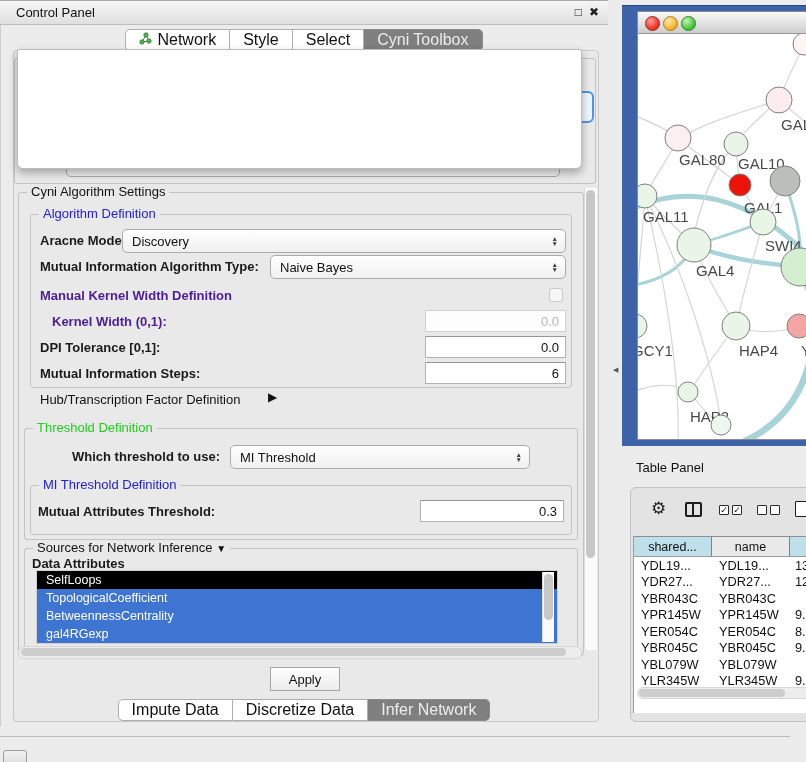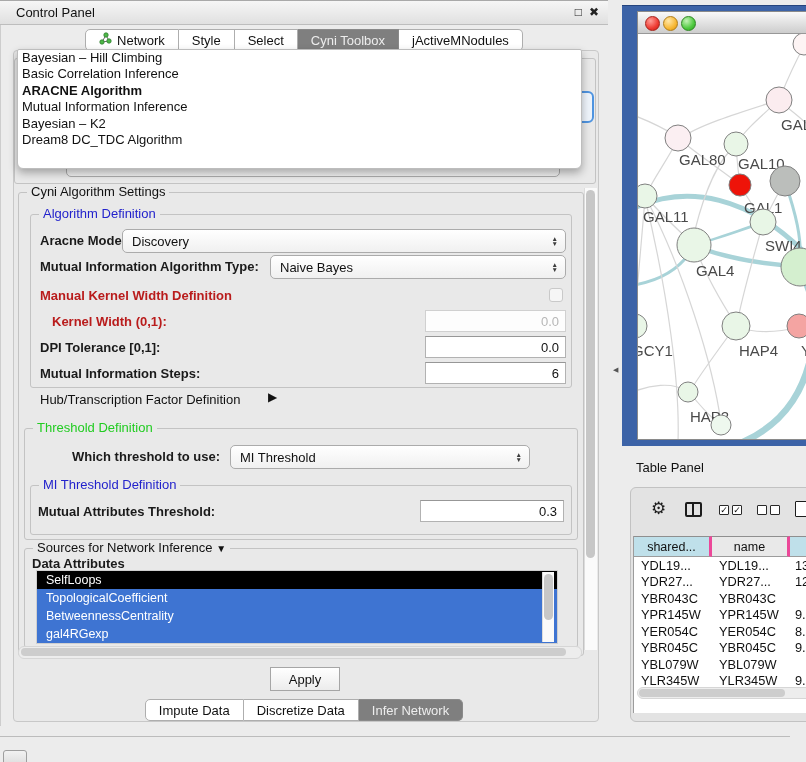--- a/index.html
+++ b/index.html
@@ -7,38 +7,38 @@
        font-family:"Liberation Sans","DejaVu Sans",sans-serif;color:#111;}
   .abs{position:absolute}
   
   .cp-win{left:0;top:8;width:608;height:725px;background:#e9e9e9;border-right:1px solid #cdcdcd;border-bottom:1px solid #c9c9c9}
   .cp-titlebar{left:0;top:0;width:608px;height:23px;background:linear-gradient(#f6f6f6,#e0e0e0);
                border-top:1px solid #a9a9a9;border-bottom:1px solid #bdbdbd;display:flex;align-items:center}
   .cp-title{font-size:13px;padding-left:16px}
   .tb-btn{position:absolute;top:4px;font-size:12px;line-height:14px;color:#222;cursor:default}
   .seg-bar{display:flex}
   .seg{background:#fff;border:1px solid #aeaeae;border-left:none;height:22px;box-sizing:border-box;
-       font-size:13px;display:flex;align-items:center;gap:5px;padding:0 13px;white-space:nowrap}
+       font-size:16px;display:flex;align-items:center;gap:5px;padding:0 13px;white-space:nowrap}
   .seg:first-child{border-left:1px solid #aeaeae;border-radius:5px 0 0 5px}
   .seg:last-child{border-radius:0 5px 5px 0}
   .seg.sel{background:#7f7f7f;color:#ededed;border-color:#8a8a8a}
   .tab-content{left:13px;top:50px;width:584px;height:670px;border:1px solid #c8c8c8;border-radius:4px;background:#e9e9e9}
   
   .overlay{left:17px;top:49px;width:563px;height:118px;background:#fff;border:1px solid #bdbdbd;
            border-radius:2px 2px 6px 6px;box-shadow:0 4px 9px rgba(0,0,0,.3);z-index:10}
   .menu-placeholder{font-size:13px;color:#bcbcbc;text-align:center;line-height:18px}
   .menu-item{font-size:13px;line-height:16.4px;padding-left:4px;white-space:nowrap}
   .menu-item.bold{font-weight:bold}
   
   .group{border:1px solid #c3c3c3;border-radius:3px}
   .legend{position:absolute;top:-9px;left:8px;background:#e9e9e9;padding:0 4px;font-size:13px;white-space:nowrap}
   .legend.blue{color:#2222cc}
   .legend.green{color:#22cc22}
   .lbl{font-size:13px;font-weight:bold;color:#1a1a1a;white-space:nowrap}
-  .lbl.dis{color:#b91c1c}
+  .lbl.dis{color:#4c1d95}
   .plain{font-size:13px;white-space:nowrap}
   .combo{background:linear-gradient(#ffffff,#f0f0f0);border:1px solid #ababab;border-radius:5px;
          font-size:13px;display:flex;align-items:center;padding-left:9px;box-sizing:border-box}
   .arrows{position:absolute;right:7px;top:50%;transform:translateY(-50%);display:flex;flex-direction:column;
           font-size:6.5px;line-height:5.4px;color:#3c3c3c}
   .field{background:#fff;border:1px solid #b2b2b2;border-top-color:#979797;font-size:13px;box-sizing:border-box;
          display:flex;align-items:center;justify-content:flex-end;padding:9px 6px}
   .field.dis{color:#b7b7b7;border-color:#d0d0d0;background:#fdfdfd}
   .checkbox{width:14px;height:14px;border:1px solid #c9c9c9;border-radius:3px;background:#f6f6f6;box-sizing:border-box}
   .attr-list{background:#fff;border:1px solid #cfcfcf;overflow:hidden}
@@ -64,21 +64,21 @@
   .tp-title{font-size:13px}
   .tp-panel{left:630px;top:487px;width:184px;height:235px;background:#e3e3e3;border:1px solid #c2c2c2;
             border-radius:6px 0 0 6px;box-sizing:border-box;overflow:hidden}
   .gear{font-size:17px;color:#1d1d1d;line-height:17px}
   .split-icon{width:17px;height:15px;border:2px solid #1d1d1d;border-radius:2px;box-sizing:border-box;position:relative}
   .split-icon:before{content:"";position:absolute;left:5px;top:0;width:2px;height:11px;background:#1d1d1d}
   .cb{width:10px;height:10px;border:1.5px solid #2a2a2a;border-radius:1px;box-sizing:border-box;
       font-size:9px;line-height:8px;text-align:center;color:#111;background:#fff}
   .page-icon{width:14px;height:16px;border:1.5px solid #1d1d1d;border-radius:1px;background:#fff;box-sizing:border-box}
   .tp-header-cell{position:absolute;top:0;height:21px;box-sizing:border-box;border-top:1px solid #8f8f8f;
-                  border-bottom:1px solid #9c9c9c;border-right:3px solid #ec4899;
+                  border-bottom:1px solid #9c9c9c;border-right:1px solid #ec4899;
                   font-size:12.5px;display:flex;align-items:center;justify-content:center}
   .tp-row{display:flex;height:16.5px;align-items:center;font-size:12.8px;white-space:nowrap}
   .tp-row .c1{width:78px;padding-left:7px;box-sizing:border-box;overflow:hidden}
   .tp-row .c2{width:78px;padding-left:7px;box-sizing:border-box;overflow:hidden}
   .tp-row .c3{padding-left:5px}
   .hairline{background:#bcbcbc}
   .mini-btn{background:linear-gradient(#f2f2f2,#ddd);border:1px solid #9e9e9e;border-radius:3px}
 </style>
 </head>
 <body>
@@ -104,43 +104,32 @@
         </div>
         <div class="seg">
           <span>Style</span>
         </div>
         <div class="seg">
           <span>Select</span>
         </div>
         <div class="seg sel">
           <span>Cyni Toolbox</span>
         </div>
-        <div class="seg">
-          <span>jActiveMNodules</span>
-        </div>
       </div>
   </div>
 
   <div class="abs tab-content"></div>
 
   <div class="abs group" style="left:14px;top:58px;width:580px;height:124px;z-index:1"></div>
   <div class="abs" style="left:571px;top:91px;width:19px;height:28px;border:2px solid #4f94e0;border-radius:6px;background:#eef4fb;z-index:2"></div>
   <div class="abs combo" style="left:66px;top:146px;width:494px;height:31px;z-index:2;color:#b5b5b5">
     <span>galFiltered.sif default node</span>
   </div>
 
   <div class="abs overlay">
-    <div id="algo-list">
-        <div class="menu-item">Bayesian – Hill Climbing</div>
-        <div class="menu-item">Basic Correlation Inference</div>
-        <div class="menu-item bold">ARACNE Algorithm</div>
-        <div class="menu-item">Mutual Information Inference</div>
-        <div class="menu-item">Bayesian – K2</div>
-        <div class="menu-item">Dream8 DC_TDC Algorithm</div>
-      </div>
   </div>
 
   <div class="abs group" style="left:18px;top:192px;width:564px;height:462px">
     <span class="legend">Cyni Algorithm Settings</span>
   </div>
 
   <div class="abs group" style="left:30px;top:214px;width:540px;height:172px">
     <span class="legend blue">Algorithm Definition</span>
   </div>
 

